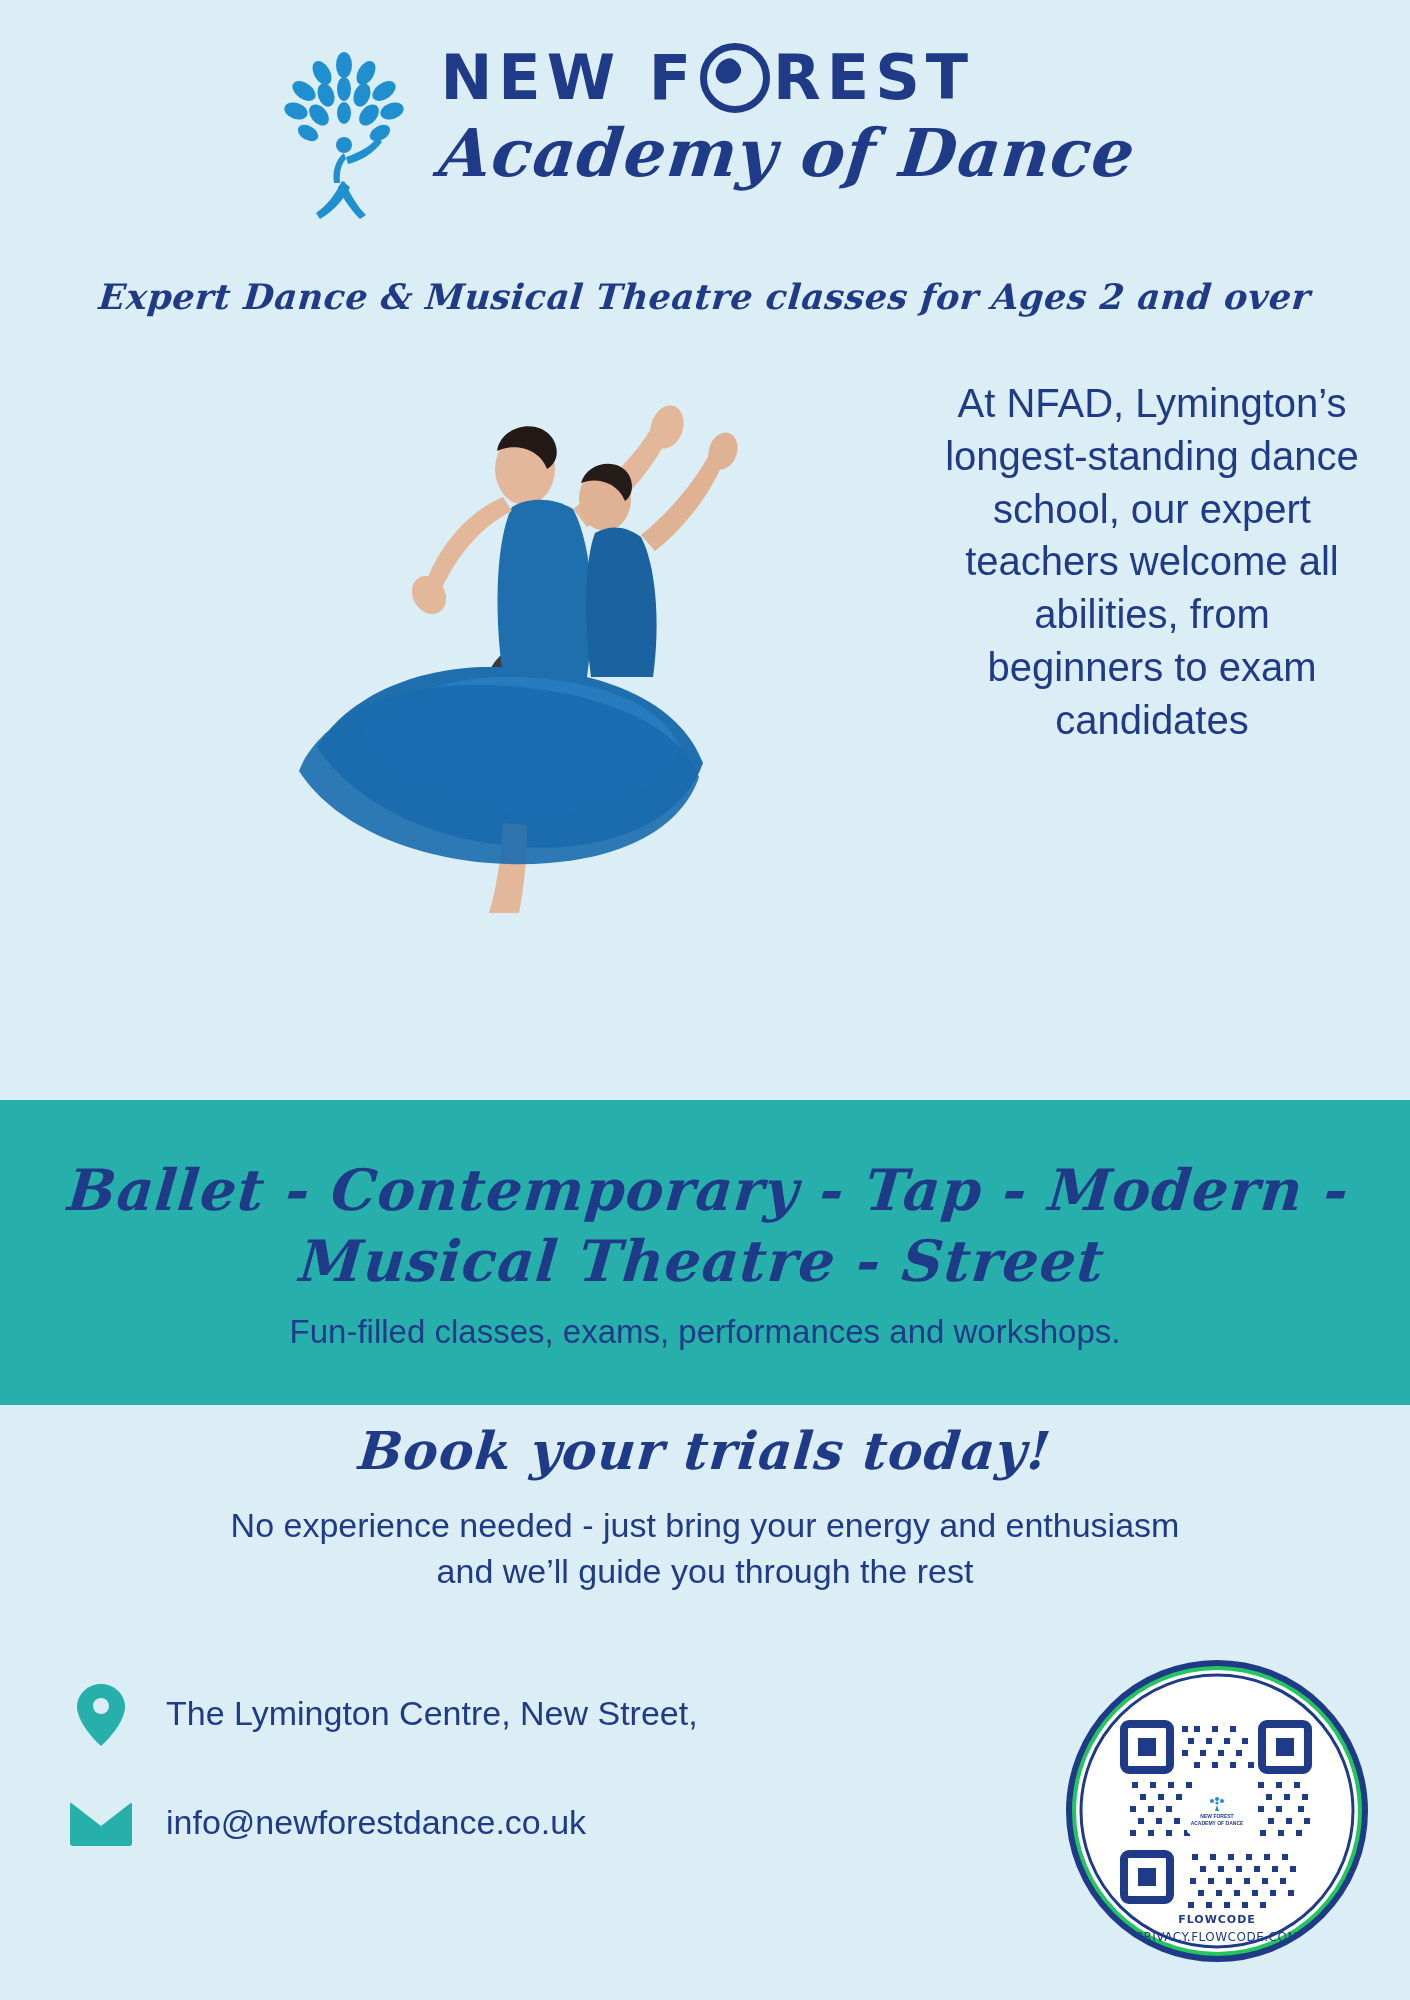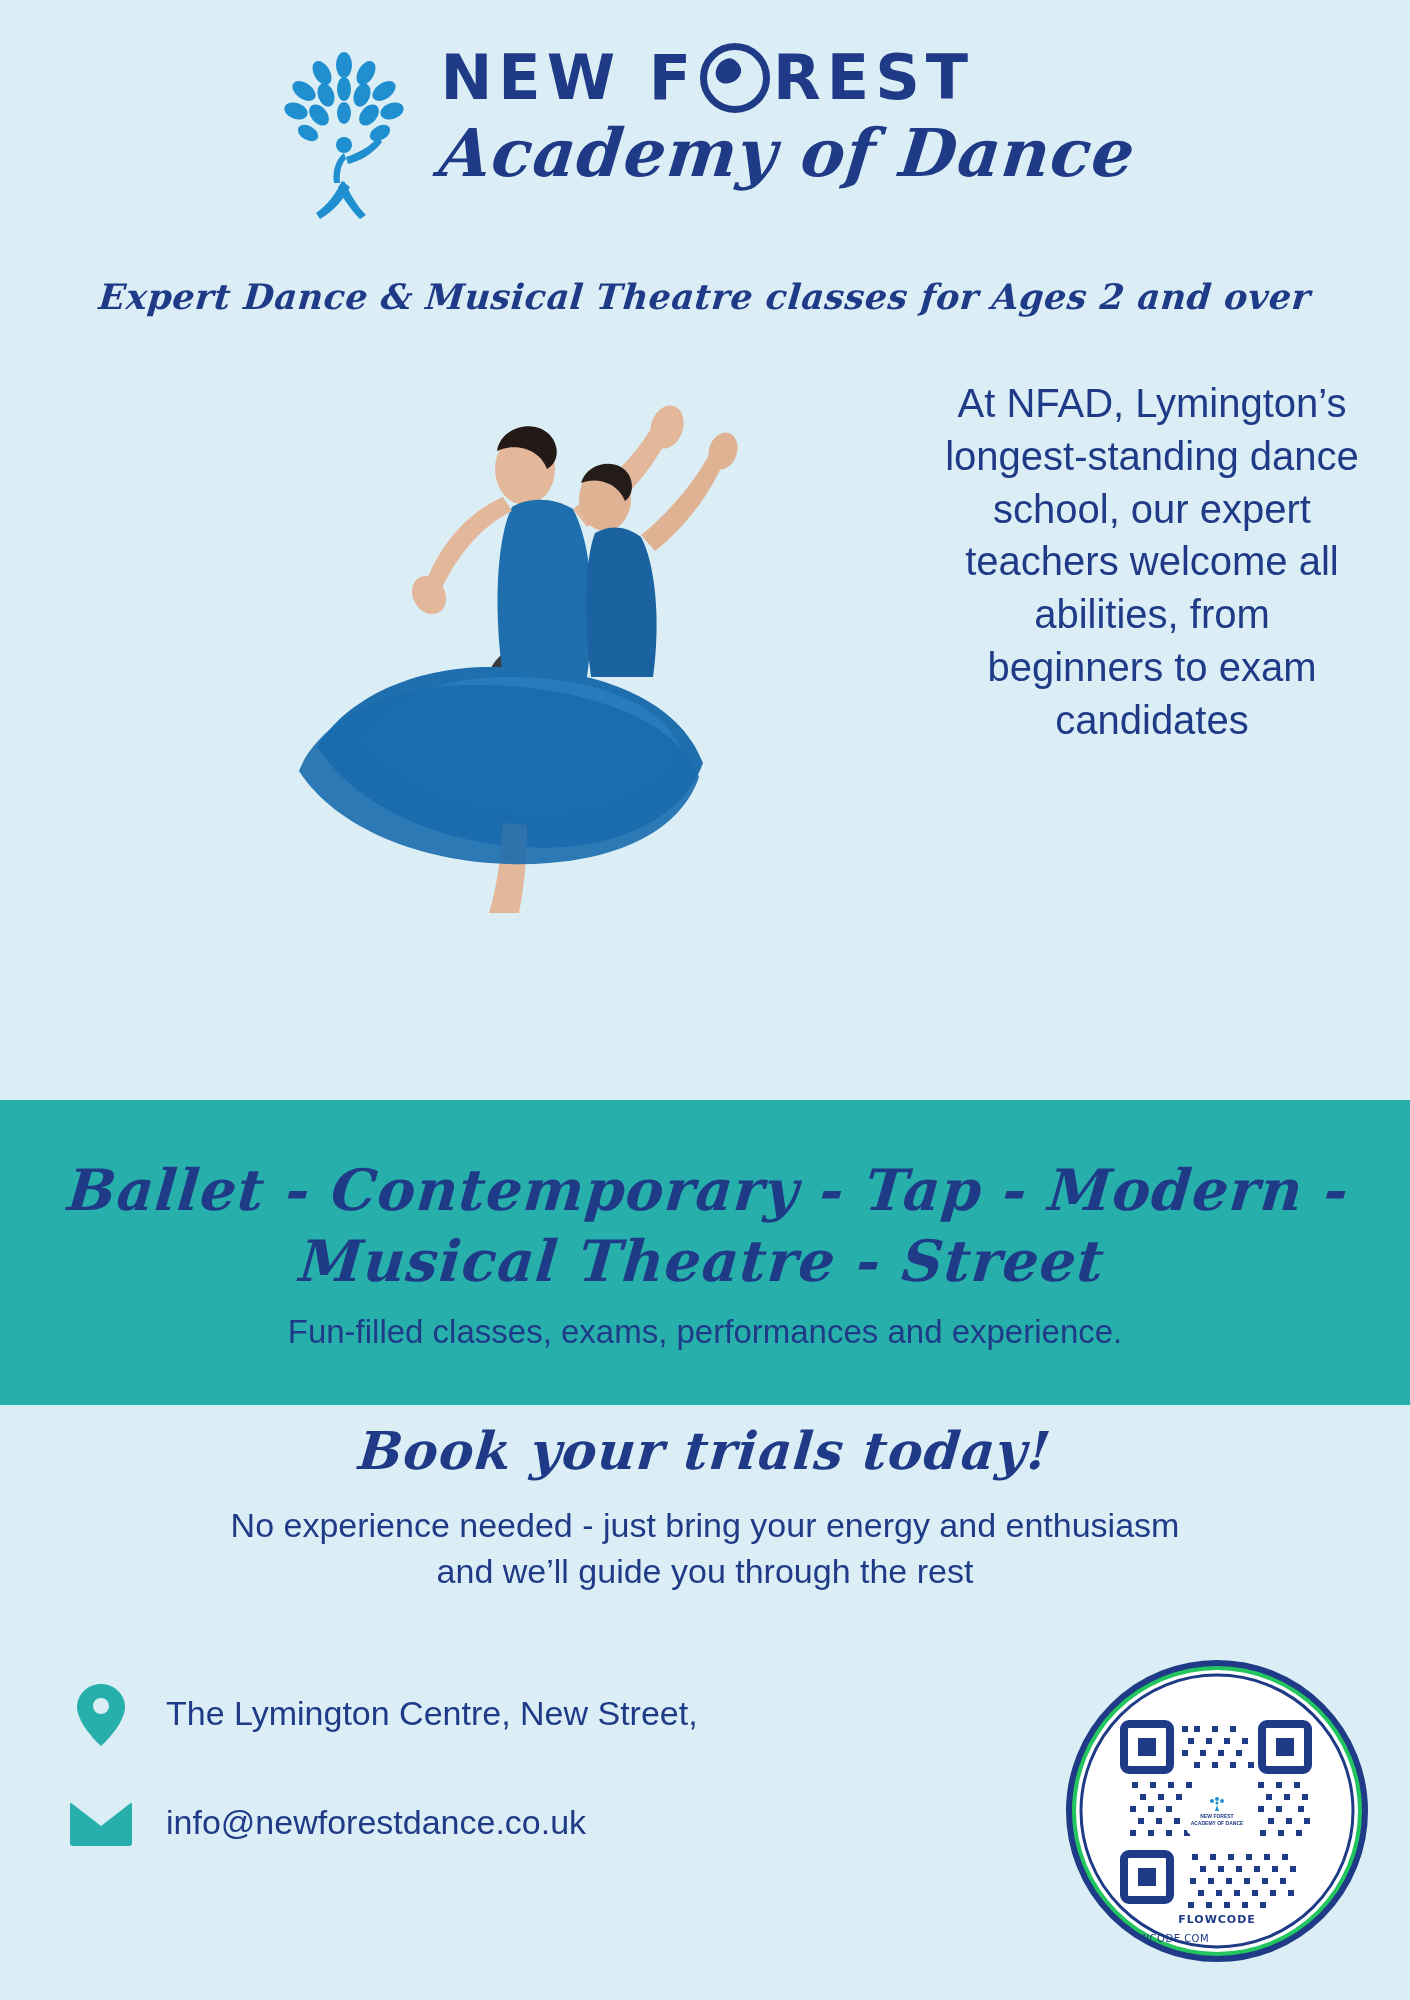--- a/index.html
+++ b/index.html
@@ -223,22 +223,23 @@
     font-family: "DejaVu Sans", sans-serif;
     font-weight: bold;
     font-size: 11px;
     letter-spacing: 1px;
     color: #1f3b87;
   }
   .qr-url {
     position: absolute;
     left: 0; right: 0;
     bottom: 12px;
+    text-align: center;
     font-family: "DejaVu Sans", sans-serif;
-    font-size: 10px;
+    font-size: 12px;
     letter-spacing: 0.5px;
     color: #1f3b87;
   }
   .qr-center {
     position: absolute;
     left: 50%;
     top: 50%;
     transform: translate(-50%, -50%);
     width: 60px;
     height: 46px;
@@ -338,21 +339,21 @@
   </div>
 
   <div class="blurb">At NFAD, Lymington’s longest-standing dance school, our expert teachers welcome all abilities, from beginners to exam candidates</div>
 </div>
 
 <div class="band">
   <div class="band-title">
     <div>Ballet - Contemporary - Tap - Modern -</div>
     <div>Musical Theatre - Street</div>
   </div>
-  <div class="band-sub">Fun-filled classes, exams, performances and experience.</div>
+  <div class="band-sub">Fun-filled classes, exams, performances and workshops.</div>
 </div>
 
 <div class="book">
   <div class="book-title">Book your trials today!</div>
   <div class="book-sub">
     <div>No experience needed - just bring your energy and enthusiasm</div>
     <div>and we’ll guide you through the rest</div>
   </div>
 </div>
 

